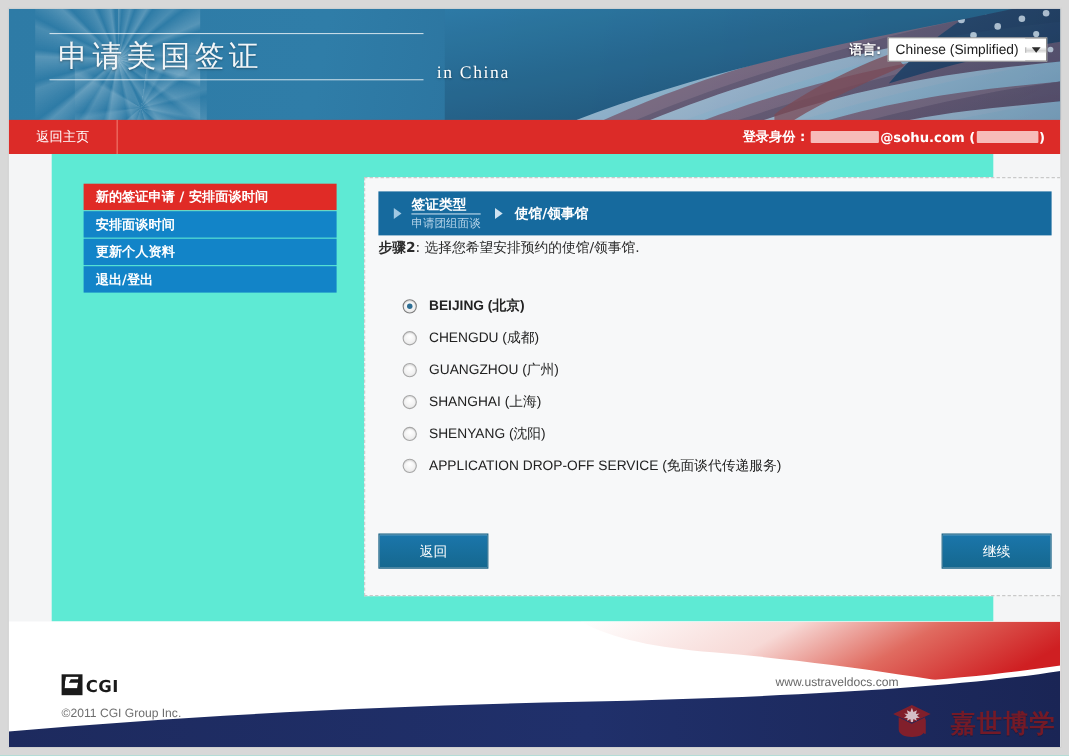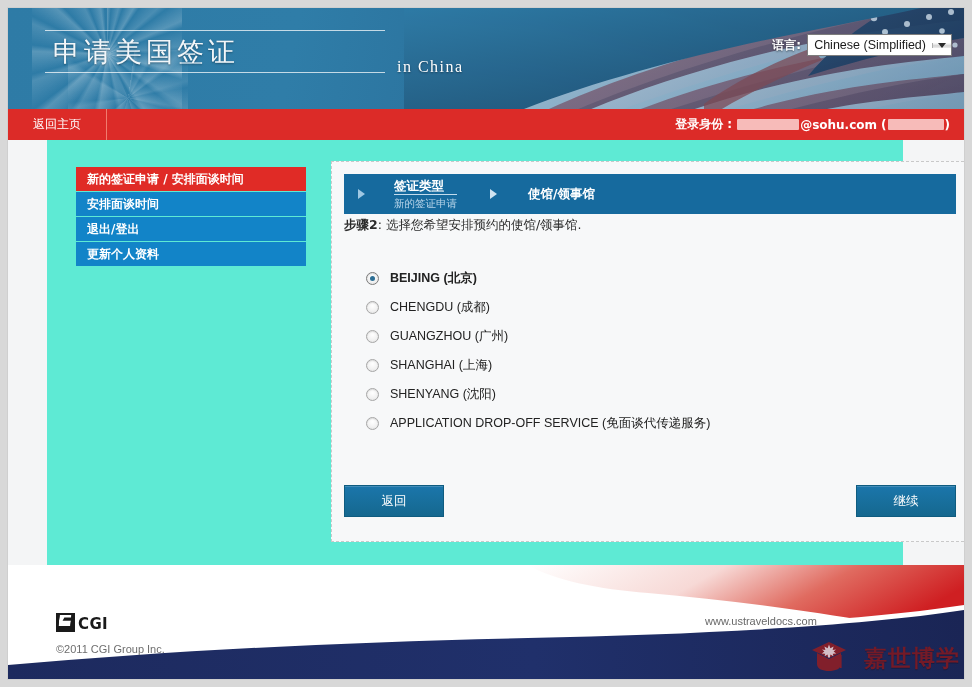--- a/index.html
+++ b/index.html
@@ -152,21 +152,21 @@
   }
   .side-item.active{background:#e02b26;}
 
   .panel{
     position:absolute;left:284px;top:21px;width:636px;height:379px;
     border:1px dashed #c9c9c9;background:#f7f8f9;
   }
   .crumb{
     position:absolute;left:12px;top:12px;width:612px;height:40px;
     background:#166a9e;display:flex;align-items:center;
-    padding-left:14px;box-sizing:border-box;gap:20px;
+    padding-left:14px;box-sizing:border-box;
   }
   .crumb-arrow{
     width:0;height:0;margin-right:9px;
     border-top:5px solid transparent;border-bottom:5px solid transparent;
     border-left:7px solid #9fc8e3;
   }
   .crumb-arrow.two{margin-left:13px;margin-right:11px;border-left-color:#cfe3f1;}
   .crumb-step{display:flex;flex-direction:column;}
   .crumb-main{
     font-family:"DejaVu Sans","Liberation Sans",sans-serif;
@@ -351,31 +351,31 @@
       <span class="redact" style="width:56px;"></span>
       <span>)</span>
     </div>
   </div>
 
   <div class="body-area">
 
     <div class="sidebar">
       <div class="side-item active">新的签证申请 / 安排面谈时间</div>
       <div class="side-item">安排面谈时间</div>
+      <div class="side-item">更新个人资料</div>
       <div class="side-item">退出/登出</div>
-      <div class="side-item">更新个人资料</div>
     </div>
 
     <div class="panel">
 
       <div class="crumb">
         <span class="crumb-arrow"></span>
         <span class="crumb-step">
           <span class="crumb-main">签证类型</span>
-          <span class="crumb-sub">新的签证申请</span>
+          <span class="crumb-sub">申请团组面谈</span>
         </span>
         <span class="crumb-arrow two"></span>
         <span class="crumb-cur">使馆/领事馆</span>
       </div>
 
       <div class="step-text">
         <b>步骤2</b><span>: 选择您希望安排预约的使馆/领事馆.</span>
       </div>
 
       <div class="options">

